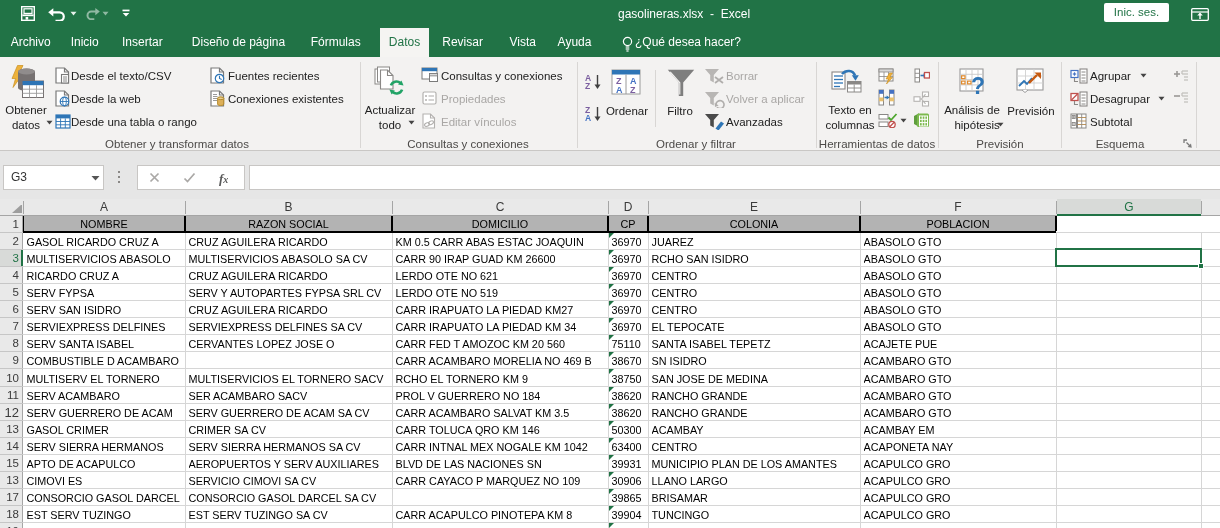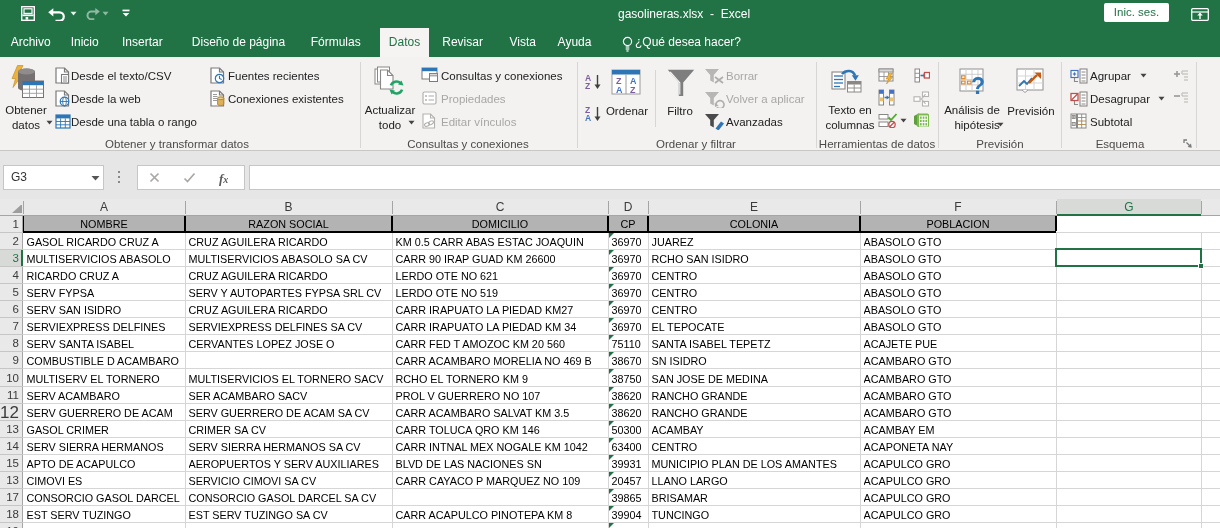--- a/index.html
+++ b/index.html
@@ -564,21 +564,21 @@
 <div class="ab" style="left:20.5px;top:250.1px;width:2.5px;height:16.1px;background:#217346"></div>
 <div class="ab" style="left:0;top:250.1px;width:19px;height:17.1px;text-align:right;font-size:11.5px;color:#217346;line-height:17.1px">3</div>
 <div class="ab" style="left:0;top:267.1px;width:19px;height:17.1px;text-align:right;font-size:11.5px;color:#3b3b3b;line-height:17.1px">4</div>
 <div class="ab" style="left:0;top:284.2px;width:19px;height:17.1px;text-align:right;font-size:11.5px;color:#3b3b3b;line-height:17.1px">5</div>
 <div class="ab" style="left:0;top:301.2px;width:19px;height:17.1px;text-align:right;font-size:11.5px;color:#3b3b3b;line-height:17.1px">6</div>
 <div class="ab" style="left:0;top:318.3px;width:19px;height:17.1px;text-align:right;font-size:11.5px;color:#3b3b3b;line-height:17.1px">7</div>
 <div class="ab" style="left:0;top:335.4px;width:19px;height:17.1px;text-align:right;font-size:11.5px;color:#3b3b3b;line-height:17.1px">8</div>
 <div class="ab" style="left:0;top:352.4px;width:19px;height:17.1px;text-align:right;font-size:11.5px;color:#3b3b3b;line-height:17.1px">9</div>
 <div class="ab" style="left:0;top:369.5px;width:19px;height:17.1px;text-align:right;font-size:11.5px;color:#3b3b3b;line-height:17.1px">10</div>
 <div class="ab" style="left:0;top:386.5px;width:19px;height:17.1px;text-align:right;font-size:11.5px;color:#3b3b3b;line-height:17.1px">11</div>
-<div class="ab" style="left:0;top:403.6px;width:19px;height:17.1px;text-align:right;font-size:17px;color:#3b3b3b;line-height:17.1px">12</div>
+<div class="ab" style="left:0;top:403.6px;width:19px;height:17.1px;text-align:right;font-size:13px;color:#3b3b3b;line-height:17.1px">12</div>
 <div class="ab" style="left:0;top:420.7px;width:19px;height:17.1px;text-align:right;font-size:11.5px;color:#3b3b3b;line-height:17.1px">13</div>
 <div class="ab" style="left:0;top:437.7px;width:19px;height:17.1px;text-align:right;font-size:11.5px;color:#3b3b3b;line-height:17.1px">14</div>
 <div class="ab" style="left:0;top:454.8px;width:19px;height:17.1px;text-align:right;font-size:11.5px;color:#3b3b3b;line-height:17.1px">15</div>
 <div class="ab" style="left:0;top:471.8px;width:19px;height:17.1px;text-align:right;font-size:11.5px;color:#3b3b3b;line-height:17.1px">13</div>
 <div class="ab" style="left:0;top:488.9px;width:19px;height:17.1px;text-align:right;font-size:11.5px;color:#3b3b3b;line-height:17.1px">17</div>
 <div class="ab" style="left:0;top:506.0px;width:19px;height:17.1px;text-align:right;font-size:11.5px;color:#3b3b3b;line-height:17.1px">18</div>
 <div class="ab" style="left:0;top:523.0px;width:19px;height:17.1px;text-align:right;font-size:11.5px;color:#3b3b3b;line-height:17.1px">19</div>
 <div class="ab" style="left:23px;top:216px;width:1033px;height:17px;background:#b3b3b3;border-bottom:2px solid #000;border-left:1px solid #000"></div>
 <div class="ab" style="left:23px;top:216px;width:162px;height:15px;text-align:center;font-size:10.8px;color:#000;line-height:16px">NOMBRE</div>
 <div class="ab" style="left:185px;top:216px;width:207px;height:15px;text-align:center;font-size:10.8px;color:#000;line-height:16px">RAZON SOCIAL</div>
@@ -685,21 +685,21 @@
 <div class="cell" style="left:611.5px;top:370.5px;width:35.5px;height:15.1px;line-height:17.1px">38750</div>
 <div class="cell" style="left:651.5px;top:370.5px;width:207.5px;height:15.1px;line-height:17.1px">SAN JOSE DE MEDINA</div>
 <div class="cell" style="left:863.5px;top:370.5px;width:191.5px;height:15.1px;line-height:17.1px">ACAMBARO GTO</div>
 <div style="position:absolute;left:609px;top:369px;">
       <svg width="5" height="5" viewBox="0 0 5 5">
         <polygon points="0,0 5,0 0,5" fill="#1f7244"></polygon>
       </svg>
     </div>
 <div class="cell" style="left:26.5px;top:387.5px;width:157.5px;height:15.1px;line-height:17.1px">SERV ACAMBARO</div>
 <div class="cell" style="left:188.5px;top:387.5px;width:202.5px;height:15.1px;line-height:17.1px">SER ACAMBARO SACV</div>
-<div class="cell" style="left:395.5px;top:387.5px;width:211.5px;height:15.1px;line-height:17.1px">PROL V GUERRERO NO 107</div>
+<div class="cell" style="left:395.5px;top:387.5px;width:211.5px;height:15.1px;line-height:17.1px">PROL V GUERRERO NO 184</div>
 <div class="cell" style="left:611.5px;top:387.5px;width:35.5px;height:15.1px;line-height:17.1px">38620</div>
 <div class="cell" style="left:651.5px;top:387.5px;width:207.5px;height:15.1px;line-height:17.1px">RANCHO GRANDE</div>
 <div class="cell" style="left:863.5px;top:387.5px;width:191.5px;height:15.1px;line-height:17.1px">ACAMBARO GTO</div>
 <div style="position:absolute;left:609px;top:387px;">
       <svg width="5" height="5" viewBox="0 0 5 5">
         <polygon points="0,0 5,0 0,5" fill="#1f7244"></polygon>
       </svg>
     </div>
 <div class="cell" style="left:26.5px;top:404.6px;width:157.5px;height:15.1px;line-height:17.1px">SERV GUERRERO DE ACAM</div>
 <div class="cell" style="left:188.5px;top:404.6px;width:202.5px;height:15.1px;line-height:17.1px">SERV GUERRERO DE ACAM SA CV</div>
@@ -741,21 +741,21 @@
 <div class="cell" style="left:651.5px;top:455.8px;width:207.5px;height:15.1px;line-height:17.1px">MUNICIPIO PLAN DE LOS AMANTES</div>
 <div class="cell" style="left:863.5px;top:455.8px;width:191.5px;height:15.1px;line-height:17.1px">ACAPULCO GRO</div>
 <div style="position:absolute;left:609px;top:455px;">
       <svg width="5" height="5" viewBox="0 0 5 5">
         <polygon points="0,0 5,0 0,5" fill="#1f7244"></polygon>
       </svg>
     </div>
 <div class="cell" style="left:26.5px;top:472.8px;width:157.5px;height:15.1px;line-height:17.1px">CIMOVI ES</div>
 <div class="cell" style="left:188.5px;top:472.8px;width:202.5px;height:15.1px;line-height:17.1px">SERVICIO CIMOVI SA CV</div>
 <div class="cell" style="left:395.5px;top:472.8px;width:211.5px;height:15.1px;line-height:17.1px">CARR CAYACO P MARQUEZ NO 109</div>
-<div class="cell" style="left:611.5px;top:472.8px;width:35.5px;height:15.1px;line-height:17.1px">20457</div>
+<div class="cell" style="left:611.5px;top:472.8px;width:35.5px;height:15.1px;line-height:17.1px">30906</div>
 <div class="cell" style="left:651.5px;top:472.8px;width:186px;height:15.1px;line-height:17.1px">LLANO LARGO</div>
 <div class="cell" style="left:863.5px;top:472.8px;width:191.5px;height:15.1px;line-height:17.1px">ACAPULCO GRO</div>
 <div style="position:absolute;left:609px;top:472px;">
       <svg width="5" height="5" viewBox="0 0 5 5">
         <polygon points="0,0 5,0 0,5" fill="#1f7244"></polygon>
       </svg>
     </div>
 <div class="cell" style="left:26.5px;top:489.9px;width:157.5px;height:15.1px;line-height:17.1px">CONSORCIO GASOL DARCEL</div>
 <div class="cell" style="left:188.5px;top:489.9px;width:202.5px;height:15.1px;line-height:17.1px">CONSORCIO GASOL DARCEL SA CV</div>
 <div class="cell" style="left:611.5px;top:489.9px;width:35.5px;height:15.1px;line-height:17.1px">39865</div>

